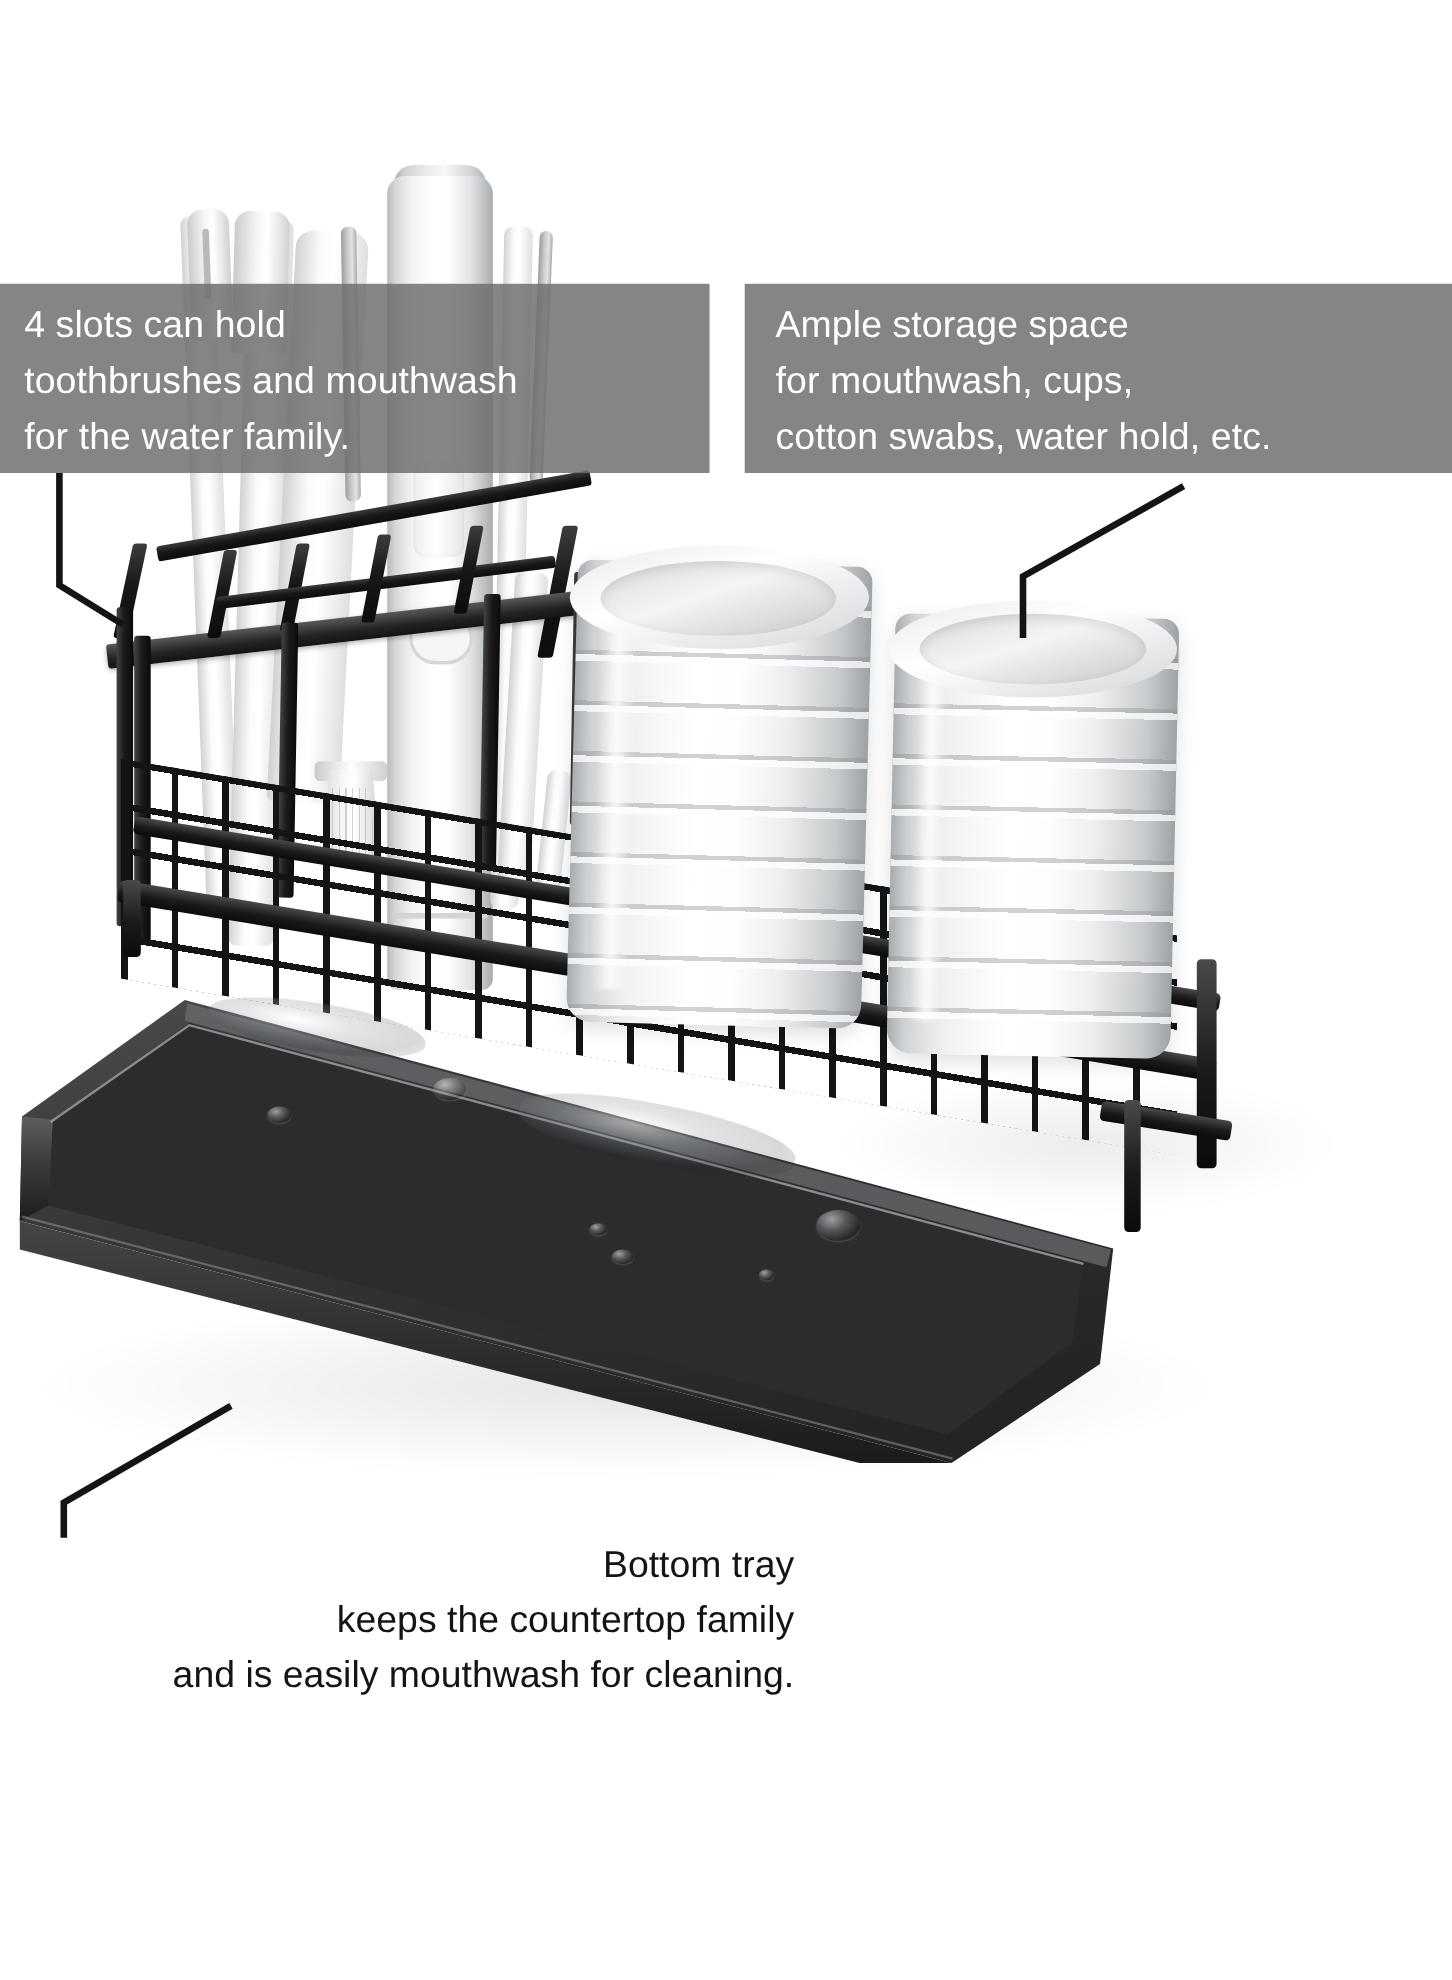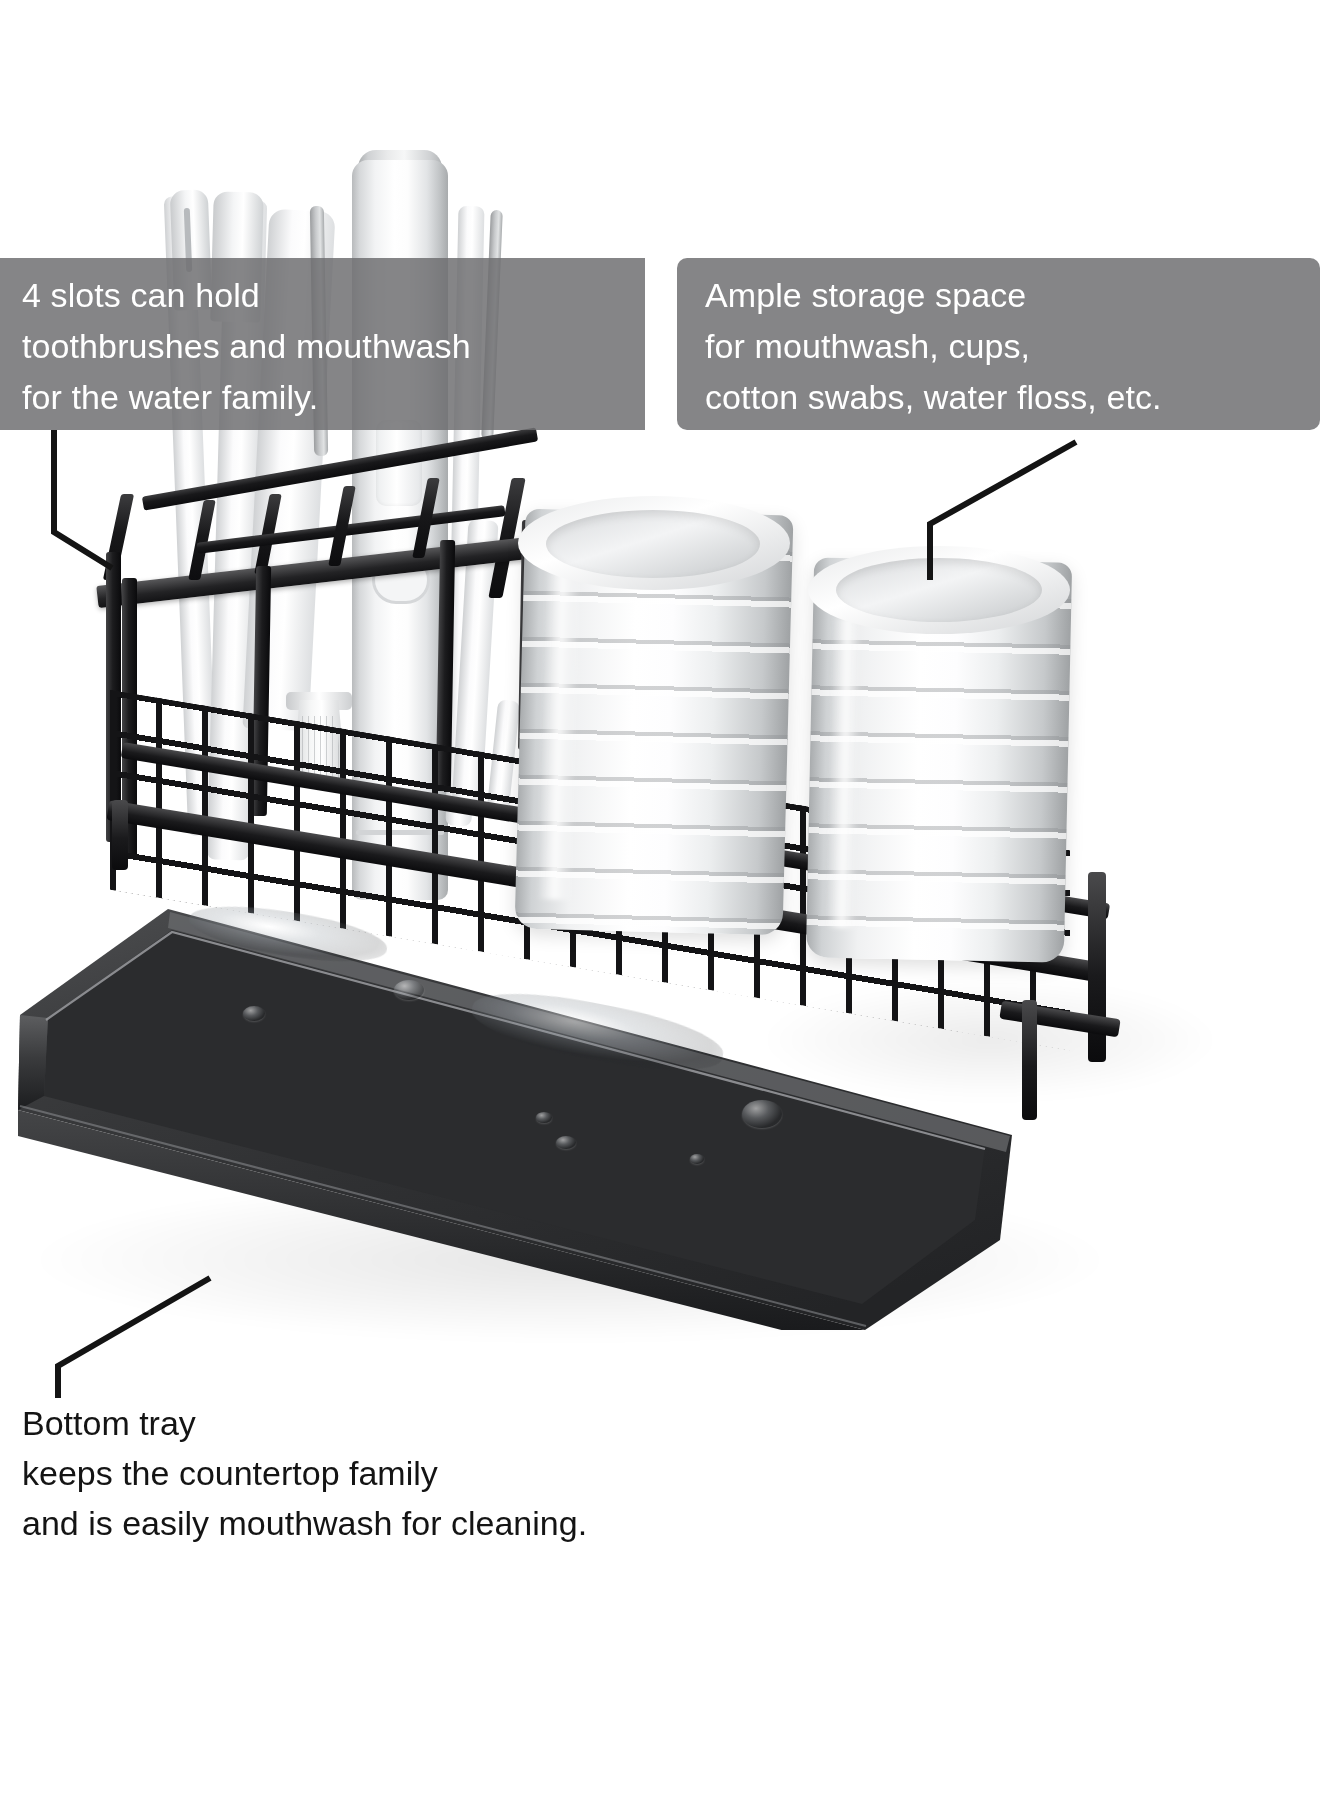--- a/index.html
+++ b/index.html
@@ -243,32 +243,31 @@
     padding: 12px 0 0 22px;
     font-size: 34px;
     line-height: 51px;
   }
   #banner-right {
     left: 677px; top: 258px;
     width: 643px; height: 172px;
     padding: 12px 0 0 28px;
     font-size: 34px;
     line-height: 51px;
-    border-radius: 10px;
   }
 
   #banner-bottom {
     position: absolute;
     left: 22px; top: 1398px;
     width: 700px;
     color: #141414;
     font-size: 34px;
     line-height: 50px;
   }
-  #banner-bottom p { margin: 0; white-space: nowrap; }
+  #banner-bottom p { margin: 0; white-space: nowrap; text-align: right; }
 
   
   .leader { position: absolute; overflow: visible; }
 </style>
 </head>
 <body>
 
 <div id="photo-stage">
 
   <div class="floor-shade"></div>
@@ -416,20 +415,20 @@
 
 <div class="banner" id="banner-left">
   <p>4 slots can hold</p>
   <p>toothbrushes and mouthwash</p>
   <p>for the water family.</p>
 </div>
 
 <div class="banner" id="banner-right">
   <p>Ample storage space</p>
   <p>for mouthwash, cups,</p>
-  <p>cotton swabs, water floss, etc.</p>
+  <p>cotton swabs, water hold, etc.</p>
 </div>
 
 <div id="banner-bottom">
   <p>Bottom tray</p>
   <p>keeps the countertop family</p>
   <p>and is easily mouthwash for cleaning.</p>
 </div>
 
 </body></html>

